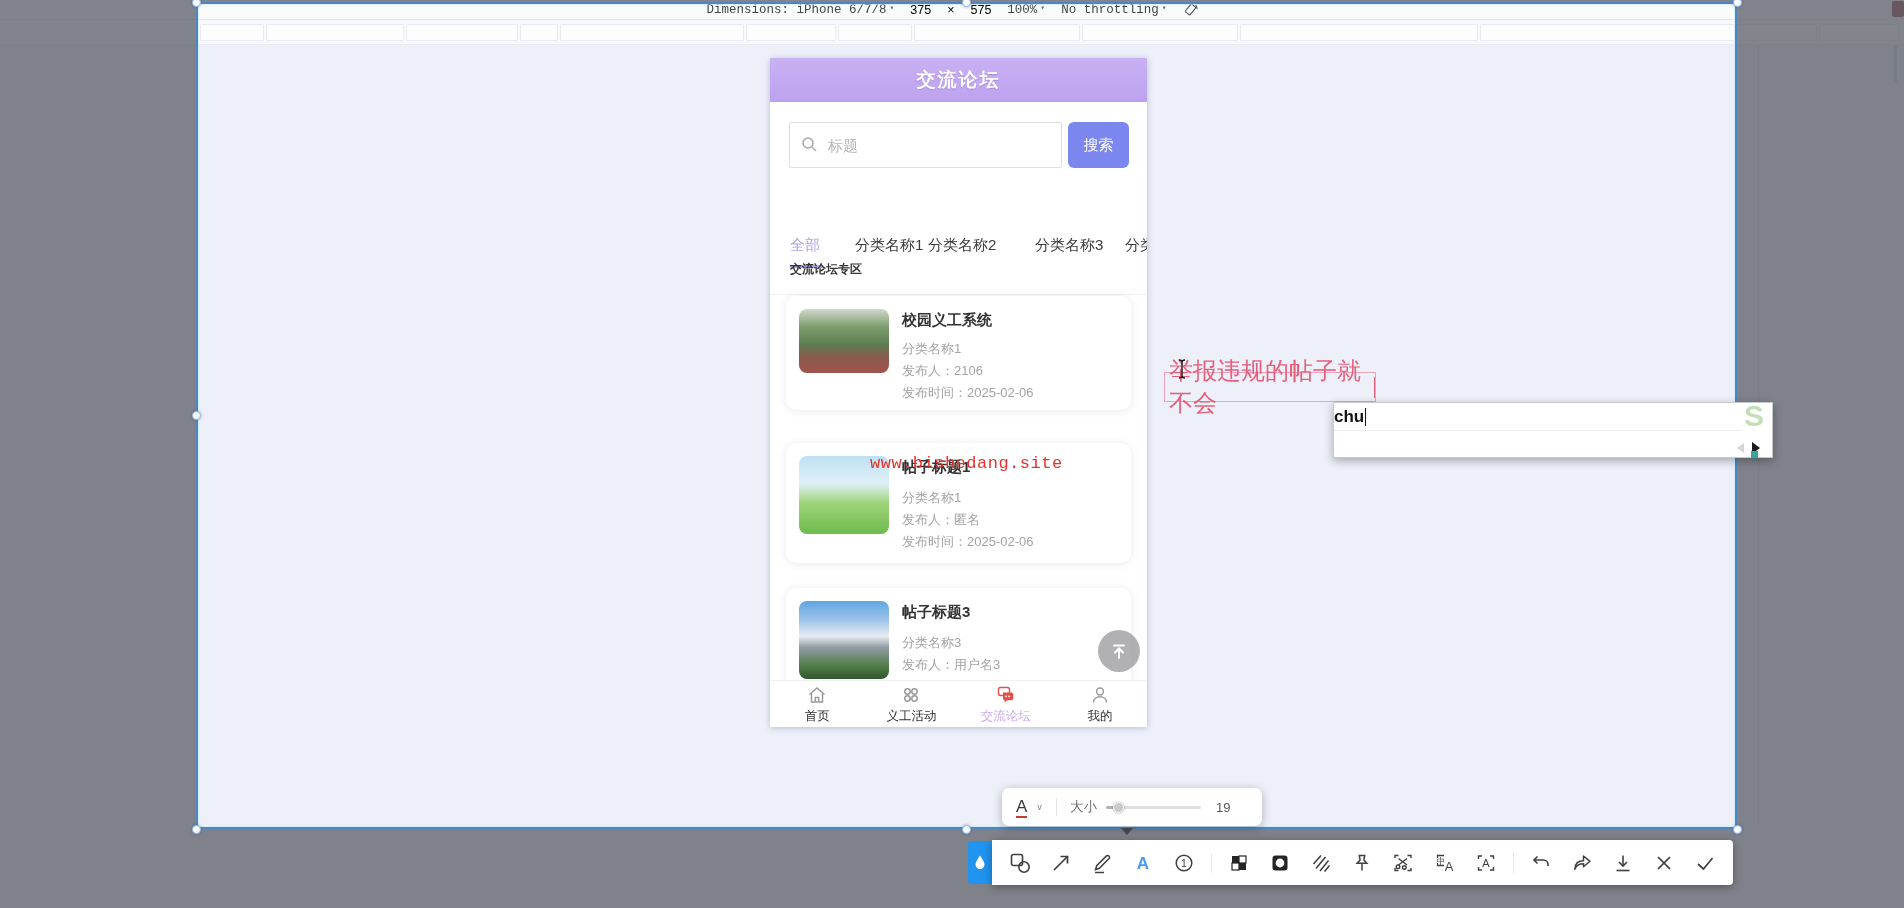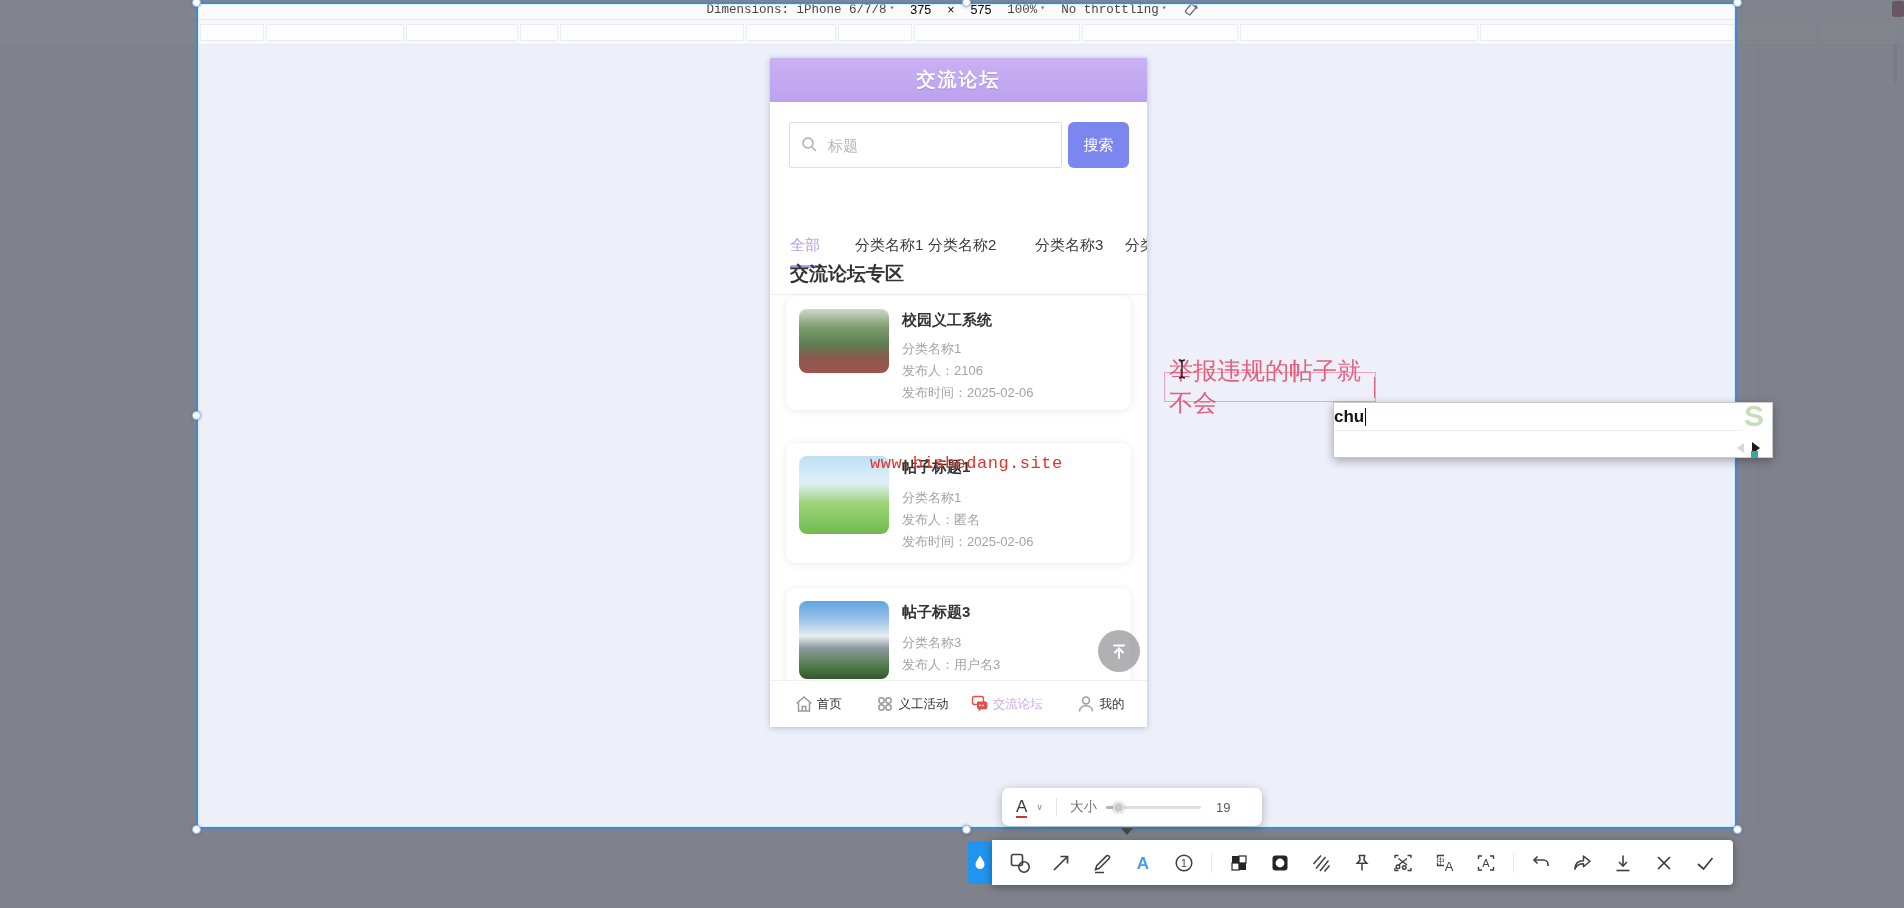--- a/index.html
+++ b/index.html
@@ -32,40 +32,40 @@
   .search-input { position:absolute; left:19px; top:64px; width:273px; height:46px; border:1px solid #dedede; border-radius:2px;
                   padding-left:38px; font-size:15px; color:#333; outline:none; }
   .search-input::placeholder { color:#b4b4b4; }
   .search-ico { position:absolute; left:31px; top:78px; }
   .search-btn { position:absolute; left:298px; top:64px; width:61px; height:46px; background:#7b87ef; border:none; border-radius:6px;
                 color:#fff; font-size:15px; cursor:pointer; }
   .tabs { position:absolute; left:0; top:138px; width:377px; height:36px; white-space:nowrap;margin-top:38px; }
   .tab { position:absolute; top:2px; font-size:15px; color:#3a3a3a; cursor:pointer; }
   .tab.active { color:#b2a2ea; }
   .tab-underline { position:absolute; left:20px; top:31px; width:33px; height:3px; border-radius:2px; background:#b2a2ea; }
-  .section-title { position:absolute; left:20px; top:203px; font-size:19px; font-weight:bold; color:#333; }
+  .section-title { position:absolute; left:20px; top:203px; font-size:12px; font-weight:bold; color:#333; }
   .divider { position:absolute; left:0; top:236px; width:377px; height:1px; background:#efefef; }
 
   .card { position:absolute; left:16px; width:345px; background:#fff; border-radius:10px;
           box-shadow:0 1px 10px rgba(0,0,0,.09); padding:13px; }
   .thumb { position:absolute; left:13px; top:13px; width:90px; border-radius:8px; }
   .card-title { position:absolute; left:116px; top:15px; font-size:15px; font-weight:bold; color:#333; }
   .meta { position:absolute; left:116px; font-size:13px; color:#a3a3a3; }
   .thumb-campus { height:64px; background:linear-gradient(180deg,#cfd8cc 0%,#7e9d6d 28%,#5d7f52 55%,#8a5a50 75%,#a0524a 100%); }
   .thumb-meadow { height:78px; background:linear-gradient(180deg,#bfe0f2 0%,#dff0f8 35%,#9fd47a 60%,#6fba4e 100%); }
   .thumb-mount  { height:78px; background:linear-gradient(180deg,#5fa6e0 0%,#9fc4e8 25%,#e8eef2 45%,#8f9aa0 60%,#4c7a44 85%,#33552f 100%); }
   .watermark { position:absolute; left:100px; top:396px; font-family:"Liberation Mono", monospace; font-size:17px;
                color:#e2342c; letter-spacing:0.5px; z-index:3; }
 
   .fab { position:absolute; left:328px; top:572px; width:42px; height:42px; border-radius:50%;
          background:rgba(125,125,130,.6); display:flex; align-items:center; justify-content:center; z-index:4; cursor:pointer; }
 
   .nav { position:absolute; left:0; bottom:0; width:377px; height:47px; background:#fff; border-top:1px solid #f0f0f0;
          display:flex; z-index:5; }
-  .nav-item { flex:1; display:flex; flex-direction:row; align-items:center; justify-content:center; gap:2px; cursor:pointer; }
+  .nav-item { flex:1; display:flex; flex-direction:column; align-items:center; justify-content:center; gap:2px; cursor:pointer; }
   .nav-label { font-size:12.5px; color:#2f2f2f; }
   .nav-item.active .nav-label { color:#c9a9ec; }
 
   
   .ann-box { position:absolute; left:1164px; top:372px; width:212px; height:30px; border:1px solid #f0a3b6;
              display:flex; align-items:center; padding-left:4px; z-index:10; }
   .ann-box span { font-size:24px; color:#e55f7c; }
   .ann-caret { display:inline-block; width:1px; height:21px; background:#e55f7c; margin-left:1px; }
   .ibeam { position:absolute; left:1176px; top:358px; z-index:12; }
 

